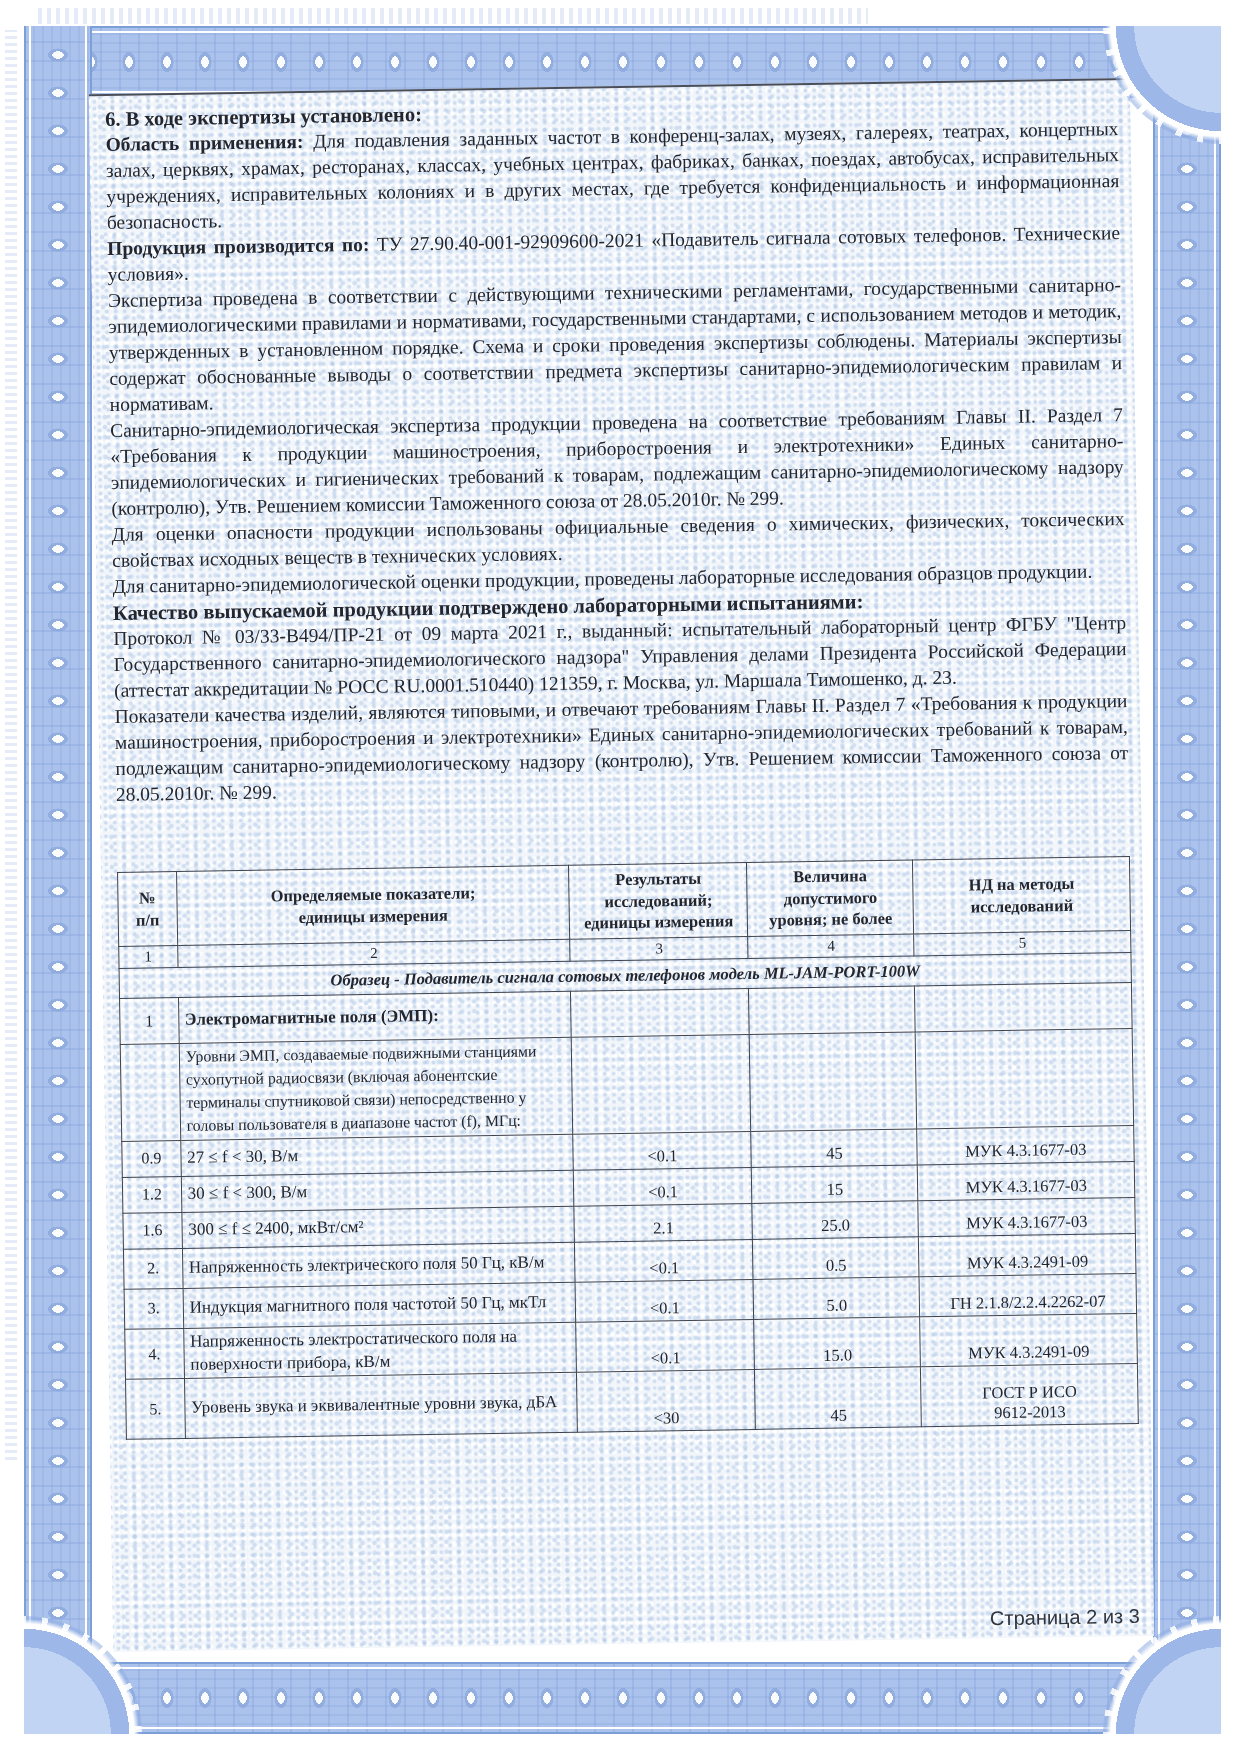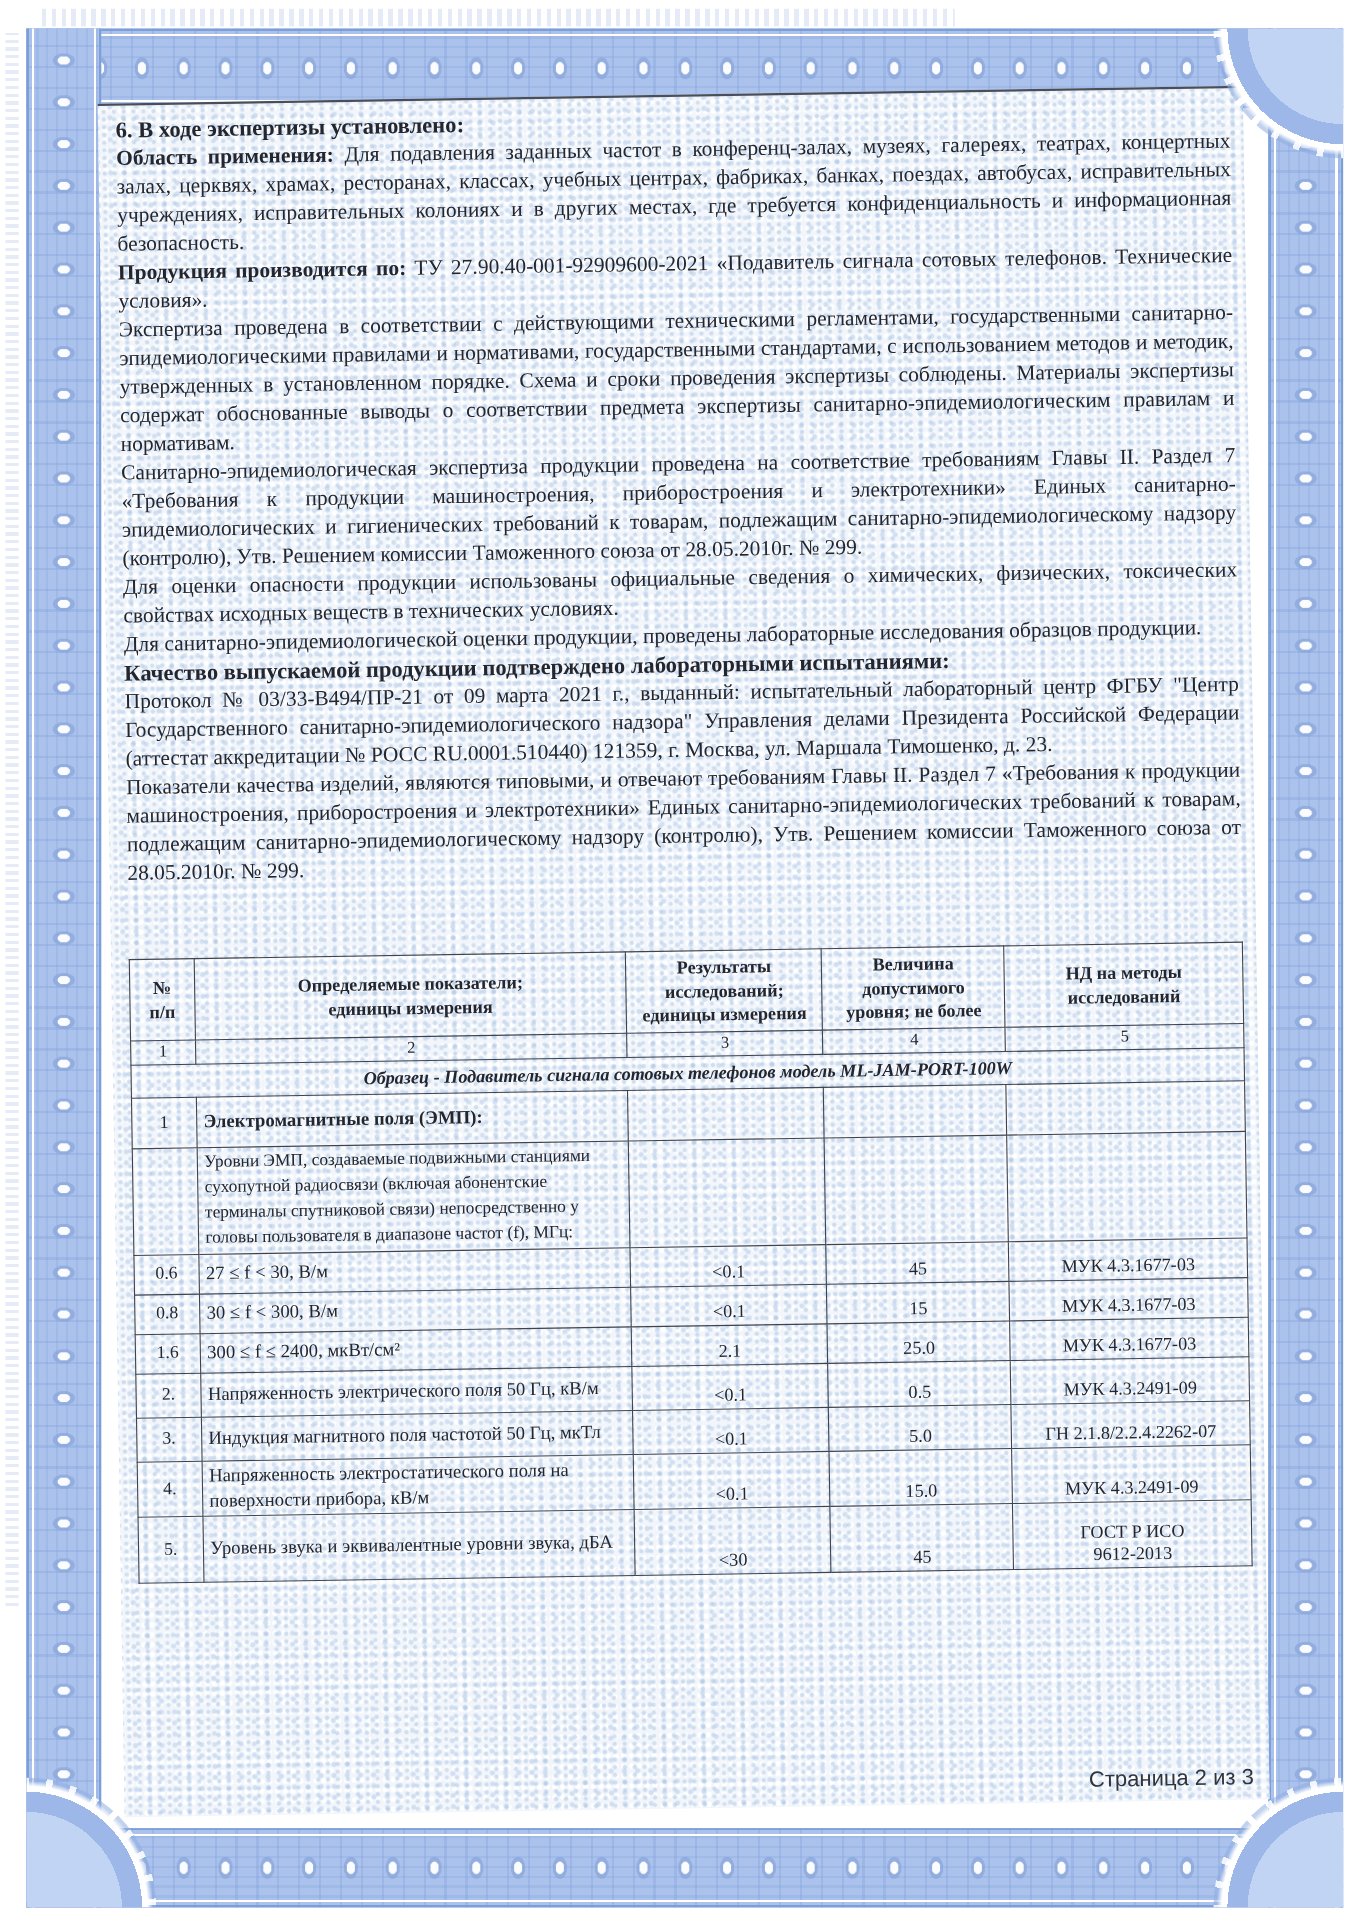--- a/index.html
+++ b/index.html
@@ -169,28 +169,28 @@
             <td class="val"></td>
           </tr>
           <tr class="r96">
             <td class="num"></td>
             <td class="ind small">Уровни ЭМП, создаваемые подвижными станциями сухопутной радиосвязи (включая абонентские терминалы спутниковой связи) непосредственно у головы пользователя в диапазоне частот (f),  МГц:</td>
             <td class="val"></td>
             <td class="val"></td>
             <td class="val"></td>
           </tr>
           <tr class="r36">
-            <td class="num">0.6</td>
+            <td class="num">0.9</td>
             <td class="ind">27 ≤ f &lt; 30, В/м</td>
             <td class="val">&lt;0.1</td>
             <td class="val">45</td>
             <td class="val">МУК 4.3.1677-03</td>
           </tr>
           <tr class="r36">
-            <td class="num">0.8</td>
+            <td class="num">1.2</td>
             <td class="ind">30 ≤ f &lt; 300, В/м</td>
             <td class="val">&lt;0.1</td>
             <td class="val">15</td>
             <td class="val">МУК 4.3.1677-03</td>
           </tr>
           <tr class="r36">
             <td class="num">1.6</td>
             <td class="ind">300 ≤ f ≤ 2400, мкВт/см²</td>
             <td class="val">2.1</td>
             <td class="val">25.0</td>

